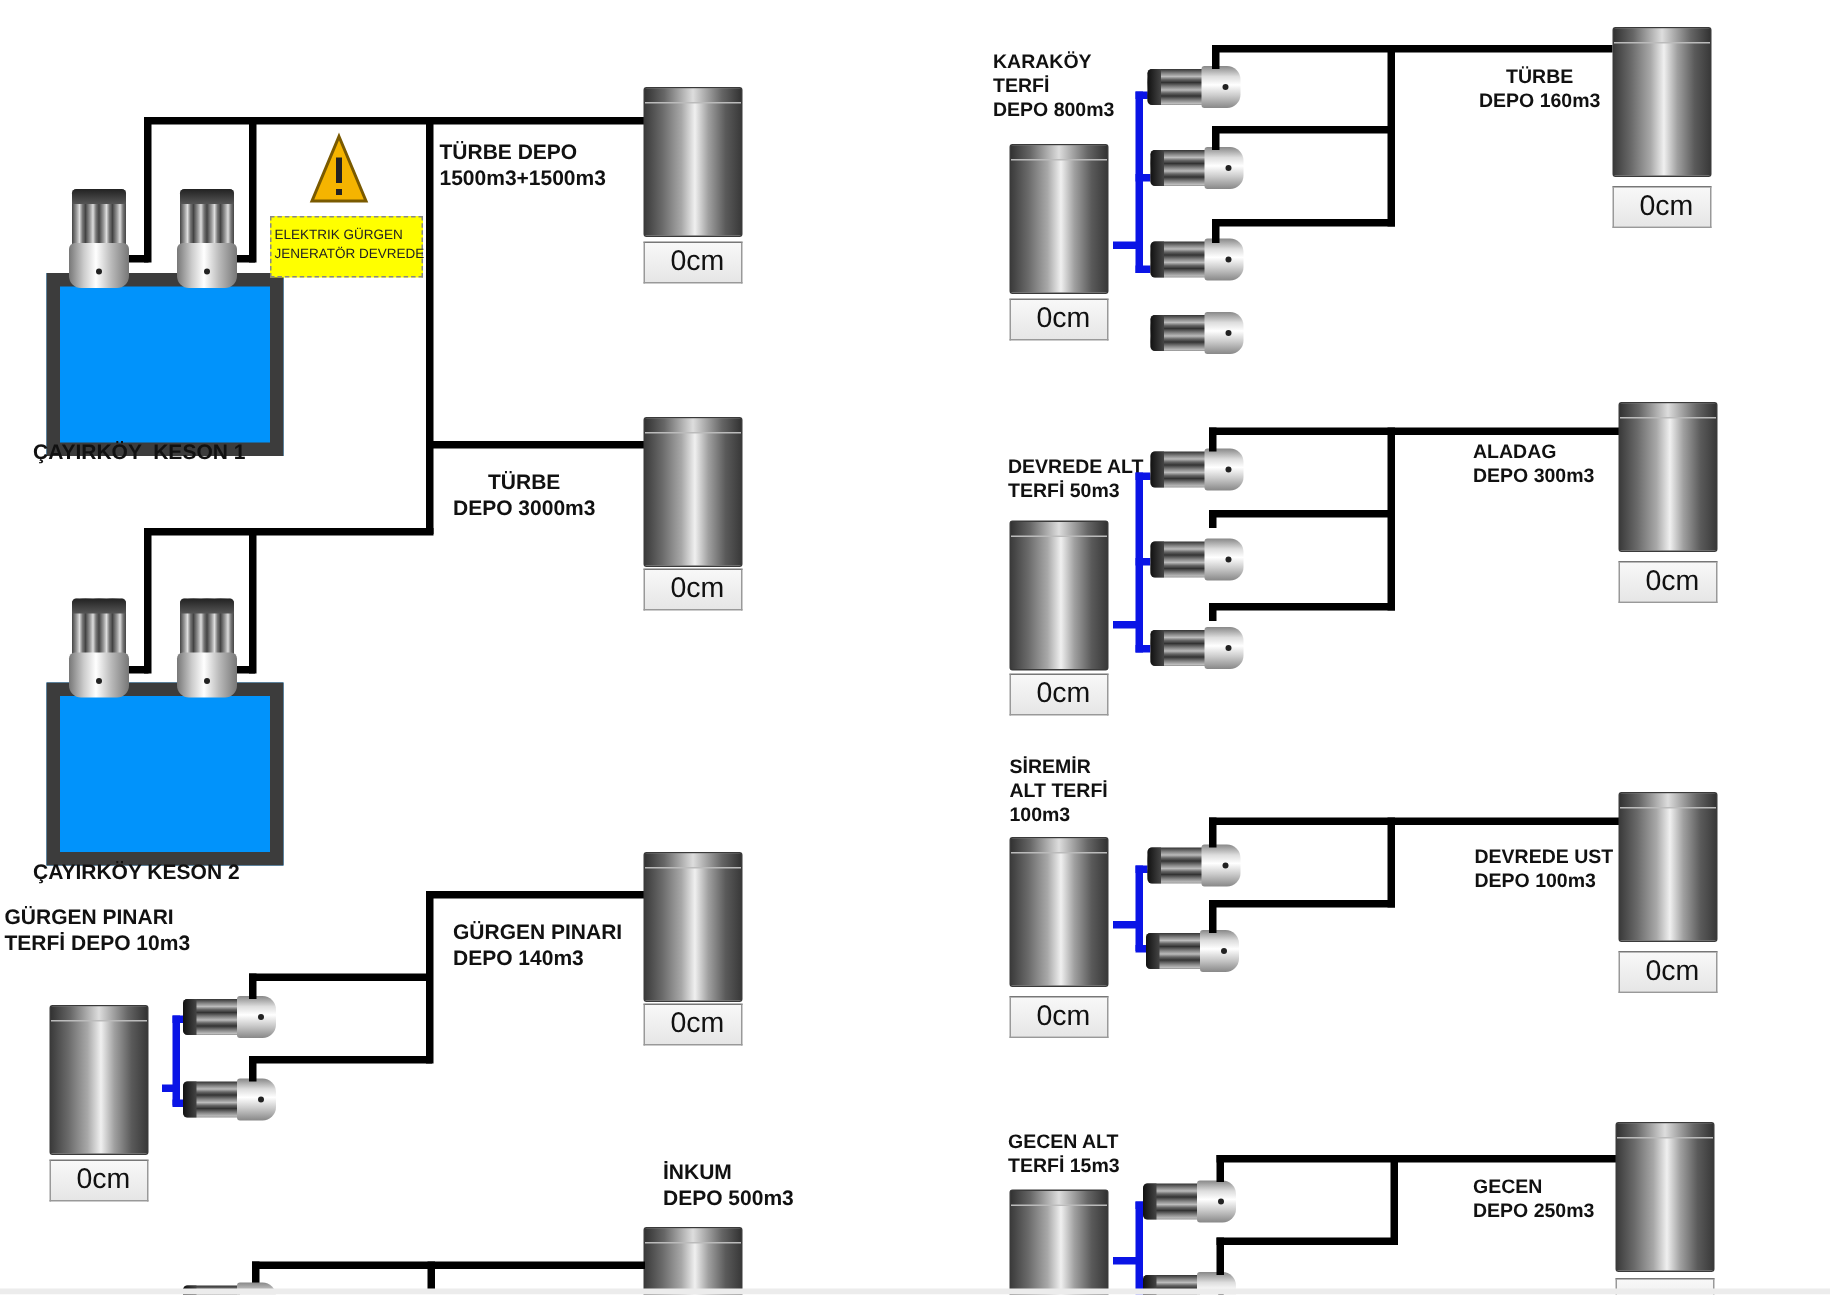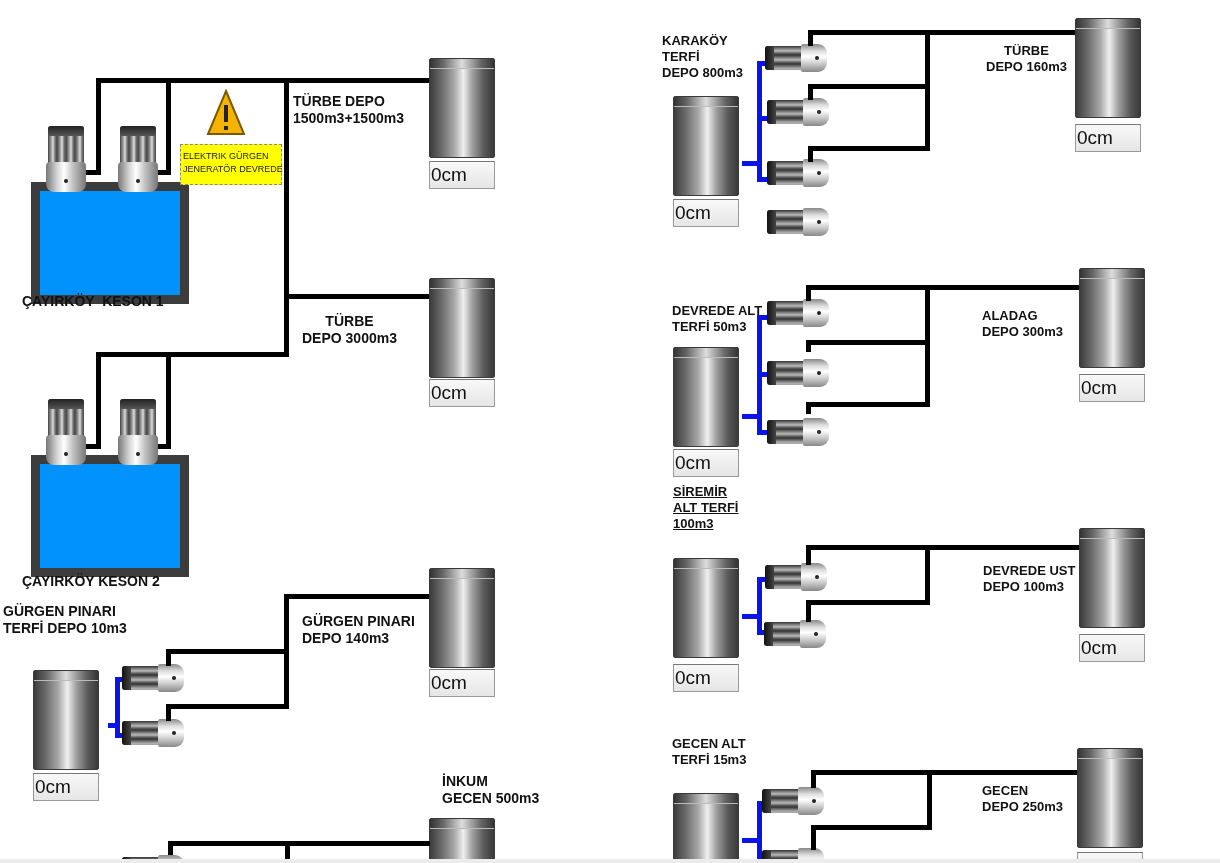--- a/index.html
+++ b/index.html
@@ -6,21 +6,21 @@
   body { width:1220px; height:863px; position:relative; overflow:hidden; font-family:"Liberation Sans", sans-serif; }
   .label { position:absolute; font-weight:bold; font-size:14px; line-height:17px; color:#111; white-space:pre; }
   .label.sm { font-size:13px; line-height:16px; }
   .pipe { position:absolute; background:#000; }
   .bpipe { position:absolute; background:#0a14e6; }
   .tank { position:absolute; width:66px; border:1px solid #3a3a3a; border-radius:2px;
     background:linear-gradient(90deg,#3c3c3c 0%,#6a6a6a 18%,#a8a8a8 38%,#f0f0f0 52%,#a0a0a0 66%,#5a5a5a 84%,#3a3a3a 100%); box-sizing:border-box; }
   .tank::before { content:""; position:absolute; left:0; right:0; top:0; height:9px; border-bottom:1px solid #bbb;
     background:linear-gradient(90deg,#333 0%,#666 20%,#ddd 50%,#666 80%,#333 100%); }
   .level { position:absolute; width:66px; height:28px; box-sizing:border-box; border:1px solid #999; border-top-color:#777;
-    background:linear-gradient(#f8f8f8,#e6e6e6); font-size:19px; line-height:26px; padding-left:1px; color:#111; }
+    background:linear-gradient(#f8f8f8,#e6e6e6); font-size:19px; line-height:26px; padding-left:17px; color:#111; }
   .keson { position:absolute; width:140px; height:104px; background:#0193fb; border:9px solid #3c3c3c; box-sizing:content-box; }
   .vpump { position:absolute; width:40px; height:66px; }
   .vpump .motor { position:absolute; left:2px; top:0; width:36px; height:38px; border-radius:3px 3px 0 0;
     background:repeating-linear-gradient(90deg,#444 0px,#999 3px,#ddd 5px,#777 7px,#444 9px); }
   .vpump .motor::before { content:""; position:absolute; left:0; right:0; top:0; height:10px; background:linear-gradient(#222,#555); border-radius:3px 3px 0 0; }
   .vpump .head { position:absolute; left:0; top:36px; width:40px; height:30px; border-radius:4px 4px 8px 8px;
     background:linear-gradient(90deg,#777 0%,#ccc 25%,#fff 45%,#bbb 70%,#777 100%); }
   .vpump .head::after { content:""; position:absolute; left:18px; top:17px; width:4px; height:4px; border-radius:50%; background:#222; }
   .hpump { position:absolute; width:62px; height:28px; }
   .hpump .motor { position:absolute; left:0; top:2px; width:38px; height:24px; border-radius:3px 0 0 3px;
@@ -112,21 +112,21 @@
 <div class="pipe" style="left:166px;top:704px;width:5px;height:17px;"></div>
 <div class="pipe" style="left:166px;top:704px;width:122px;height:5px;"></div>
 <div class="pipe" style="left:284px;top:594px;width:5px;height:115px;"></div>
 <div class="pipe" style="left:284px;top:594px;width:146px;height:5px;"></div>
 <div class="label" style="left:302px;top:613px;">GÜRGEN PINARI
 DEPO 140m3</div>
 <div class="tank" style="left:429px;top:568px;height:100px;"></div>
 <div class="level" style="left:429px;top:669px;">0cm</div>
 
 <div class="label" style="left:442px;top:773px;">İNKUM
-GECEN 500m3</div>
+DEPO 500m3</div>
 <div class="tank" style="left:429px;top:818px;height:60px;"></div>
 <div class="pipe" style="left:168px;top:841px;width:262px;height:5px;"></div>
 <div class="pipe" style="left:168px;top:841px;width:5px;height:20px;"></div>
 <div class="pipe" style="left:285px;top:841px;width:5px;height:20px;"></div>
 <div class="hpump" style="left:122px;top:855px;">
     <div class="motor"></div>
     <div class="head"></div>
   </div>
 
 <div class="label sm" style="left:662px;top:33px;">KARAKÖY
@@ -188,26 +188,26 @@
     <div class="motor"></div>
     <div class="head"></div>
   </div>
 <div class="pipe" style="left:806px;top:285px;width:5px;height:16px;"></div>
 <div class="pipe" style="left:806px;top:285px;width:274px;height:5px;"></div>
 <div class="pipe" style="left:806px;top:340px;width:5px;height:12px;"></div>
 <div class="pipe" style="left:806px;top:340px;width:124px;height:5px;"></div>
 <div class="pipe" style="left:806px;top:402px;width:5px;height:12px;"></div>
 <div class="pipe" style="left:806px;top:402px;width:124px;height:5px;"></div>
 <div class="pipe" style="left:925px;top:285px;width:5px;height:122px;"></div>
-<div class="label sm" style="left:982px;top:308px;">ALADAG
+<div class="label sm" style="left:982px;top:293px;">ALADAG
 DEPO 300m3</div>
 <div class="tank" style="left:1079px;top:268px;height:100px;"></div>
 <div class="level" style="left:1079px;top:374px;">0cm</div>
 
-<div class="label sm" style="left:673px;top:484px;text-decoration:underline;">SİREMİR
+<div class="label sm" style="left:673px;top:503px;">SİREMİR
 ALT TERFİ
 100m3</div>
 <div class="tank" style="left:673px;top:558px;height:100px;"></div>
 <div class="level" style="left:673px;top:664px;">0cm</div>
 <div class="bpipe" style="left:742px;top:614px;width:20px;height:5px;"></div>
 <div class="bpipe" style="left:757px;top:577px;width:5px;height:57px;"></div>
 <div class="bpipe" style="left:757px;top:577px;width:10px;height:5px;"></div>
 <div class="bpipe" style="left:757px;top:630px;width:10px;height:5px;"></div>
 <div class="hpump" style="left:765px;top:563px;">
     <div class="motor"></div>
@@ -220,21 +220,21 @@
 <div class="pipe" style="left:806px;top:545px;width:5px;height:20px;"></div>
 <div class="pipe" style="left:806px;top:545px;width:274px;height:5px;"></div>
 <div class="pipe" style="left:806px;top:600px;width:5px;height:22px;"></div>
 <div class="pipe" style="left:806px;top:600px;width:124px;height:5px;"></div>
 <div class="pipe" style="left:925px;top:545px;width:5px;height:60px;"></div>
 <div class="label sm" style="left:983px;top:563px;">DEVREDE UST
 DEPO 100m3</div>
 <div class="tank" style="left:1079px;top:528px;height:100px;"></div>
 <div class="level" style="left:1079px;top:634px;">0cm</div>
 
-<div class="label sm" style="left:672px;top:736px;">GECEN ALT
+<div class="label sm" style="left:672px;top:753px;">GECEN ALT
 TERFİ 15m3</div>
 <div class="tank" style="left:673px;top:793px;height:80px;"></div>
 <div class="bpipe" style="left:742px;top:838px;width:20px;height:5px;"></div>
 <div class="bpipe" style="left:757px;top:801px;width:5px;height:62px;"></div>
 <div class="bpipe" style="left:757px;top:801px;width:10px;height:5px;"></div>
 <div class="hpump" style="left:762px;top:787px;">
     <div class="motor"></div>
     <div class="head"></div>
   </div>
 <div class="hpump" style="left:762px;top:848px;">

